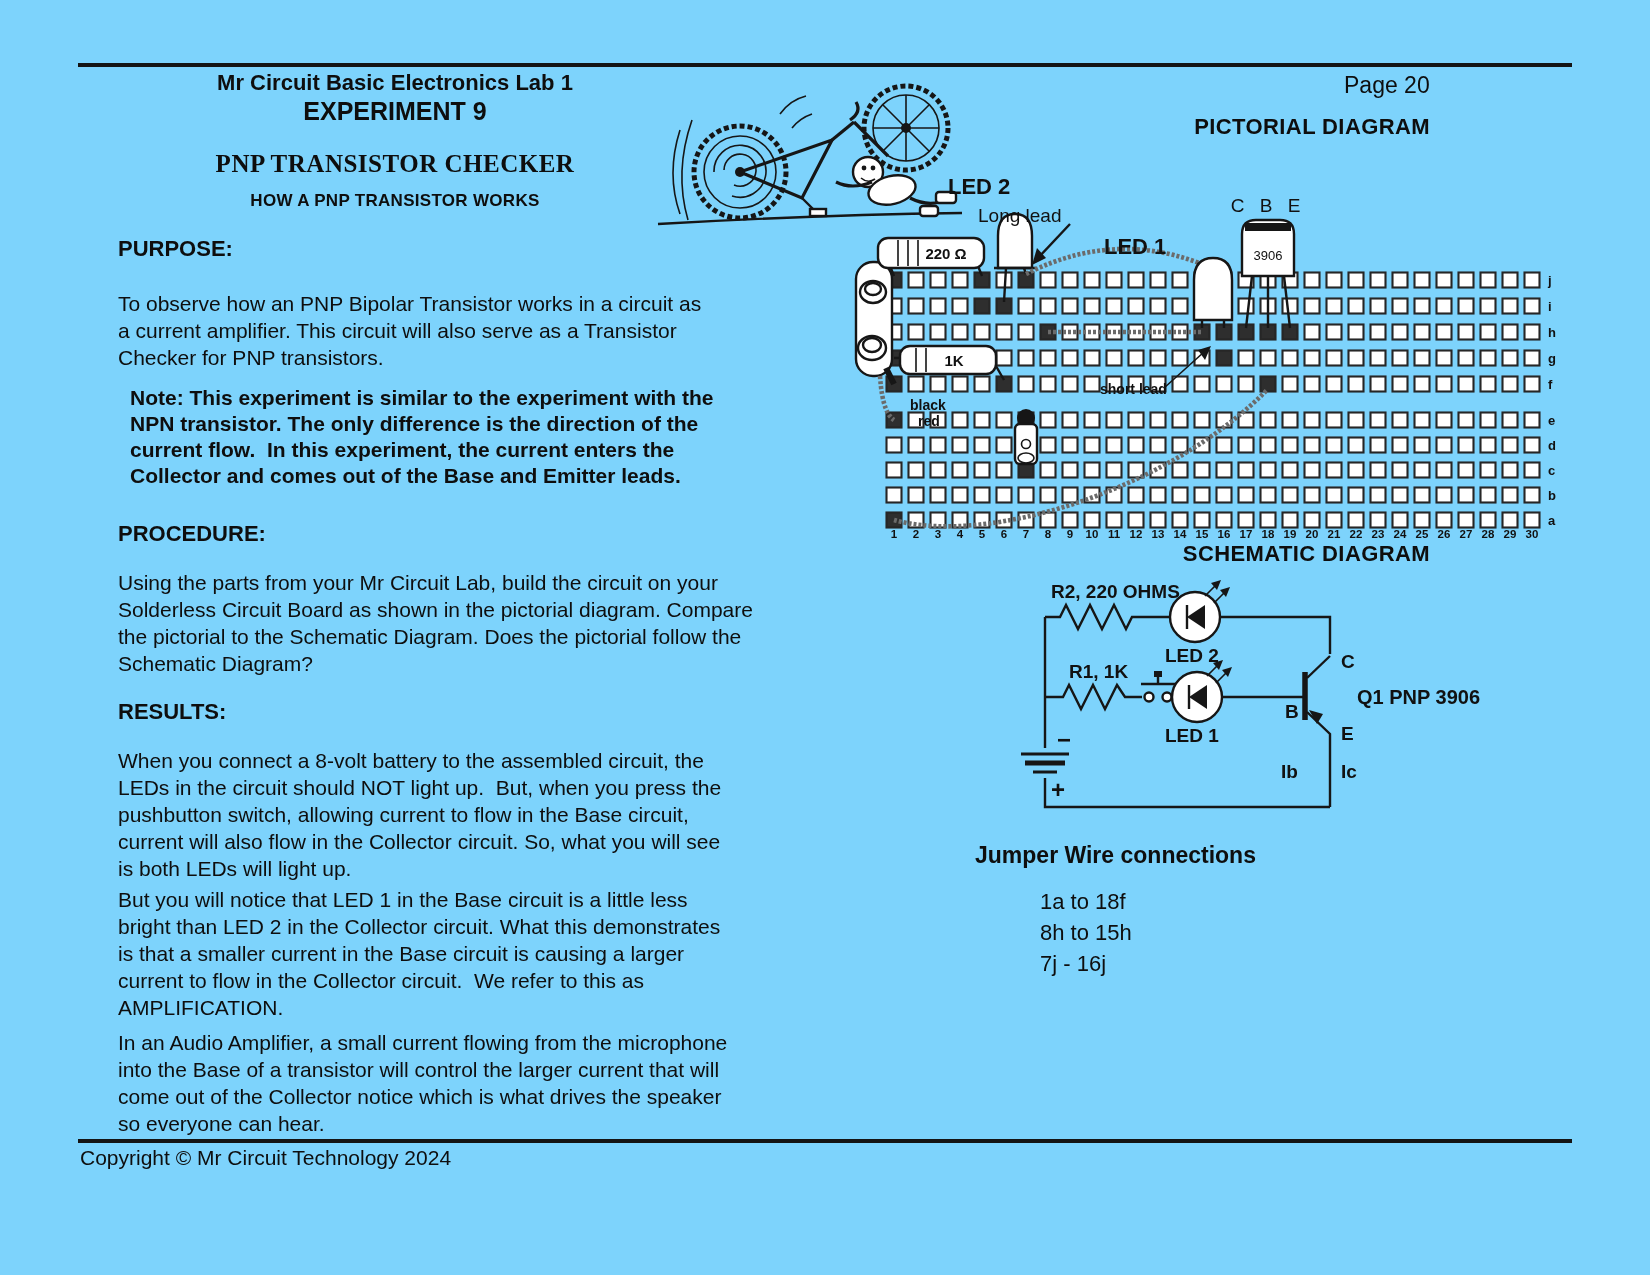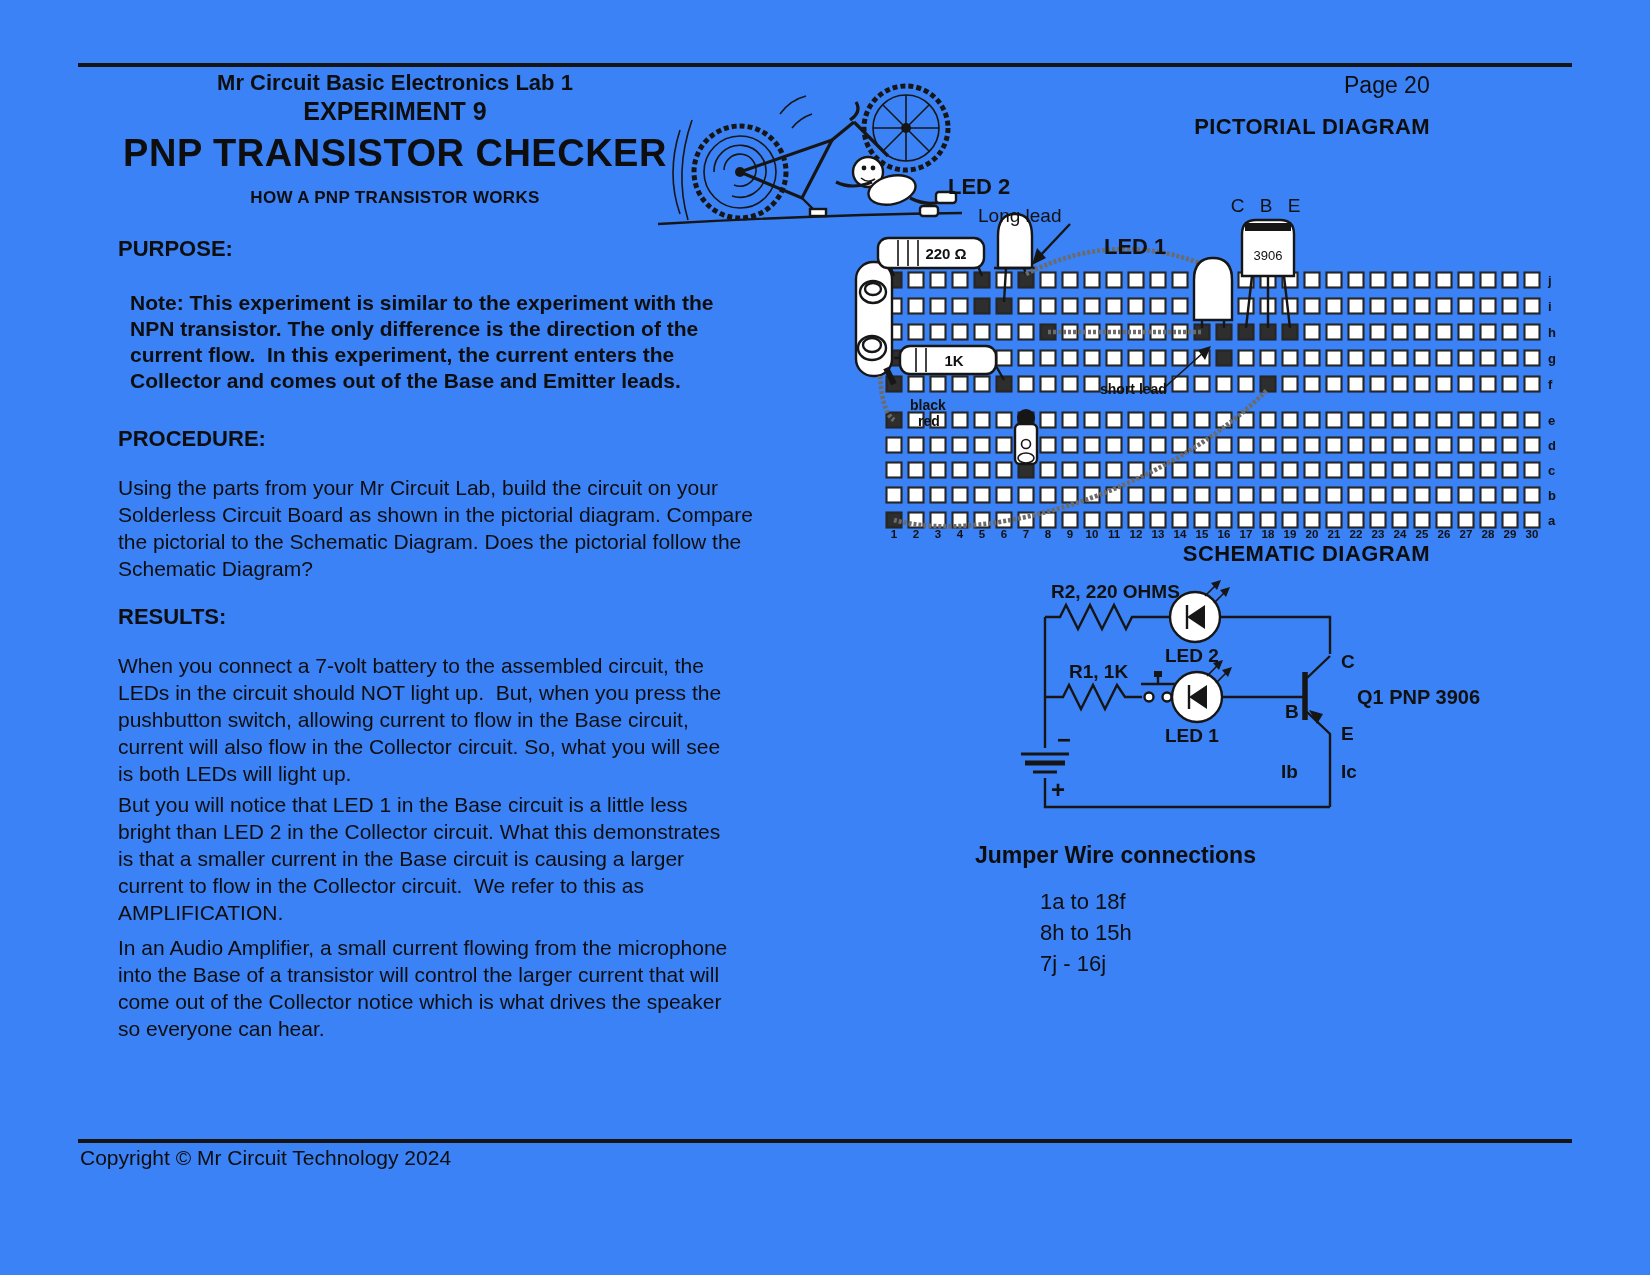--- a/index.html
+++ b/index.html
@@ -1,24 +1,24 @@
 <!DOCTYPE html>
 <html><head>
 <meta charset="utf-8">
 <style>
   html,body{margin:0;padding:0;background:#ffffff;}
-  #page{position:relative;width:1650px;height:1275px;background:#3b82f6;
+  #page{position:relative;width:1650px;height:1275px;background:#7dd3fc;
         font-family:"Liberation Sans",sans-serif;color:#0e0e0e;overflow:hidden;}
   .abs{position:absolute;}
   .rule{background:#141414;}
   
   #hdr{left:115px;top:70px;width:560px;text-align:center;}
   .h-course{font-size:22px;font-weight:bold;}
   .h-exp{font-size:25px;font-weight:bold;margin-top:1px;}
-  .h-title{font-size:38px;font-weight:bold;letter-spacing:.5px;margin-top:6px;white-space:nowrap;}
+  .h-title{font-size:25px;font-weight:bold;letter-spacing:.5px;margin-top:24px;white-space:nowrap;font-family:Liberation Serif, serif;}
   .h-sub{font-size:17px;font-weight:bold;margin-top:13px;letter-spacing:.3px;}
   #pageno{left:1344px;top:72px;font-size:23px;}
   
   #copycol{left:118px;top:236px;width:775px;}
   .sec-h{font-size:22px;font-weight:bold;line-height:26px;}
   .copy{font-size:21px;line-height:27px;white-space:pre-wrap;}
   .note{font-weight:bold;line-height:26px;padding-left:12px;}
   .mb-a{margin:0 0 28px 0;} .mb-b{margin:0 0 14px 0;} .mb-c{margin:0 0 32px 0;}
   .mb-d{margin:0 0 22px 0;} .mb-e{margin:0 0 4px 0;}  .mb-f{margin:0 0 8px 0;}
   .mb-0{margin:0;}
@@ -587,33 +587,36 @@
 
   <div class="abs" id="jumper-h">Jumper Wire connections</div>
   <div class="abs" id="jumper-list">
     <div>1a to 18f</div>
     <div>8h to 15h</div>
     <div>7j - 16j</div>
   </div>
 
   <div class="abs" id="copycol">
     <div class="sec-h mb-a">PURPOSE:</div>
+    <div class="copy mb-b">To observe how an PNP Bipolar Transistor works in a circuit as
+a current amplifier. This circuit will also serve as a Transistor
+Checker for PNP transistors.</div>
     <div class="copy note mb-c">Note: This experiment is similar to the experiment with the
 NPN transistor. The only difference is the direction of the
 current flow.  In this experiment, the current enters the
 Collector and comes out of the Base and Emitter leads.</div>
 
     <div class="sec-h mb-d">PROCEDURE:</div>
     <div class="copy mb-d">Using the parts from your Mr Circuit Lab, build the circuit on your
 Solderless Circuit Board as shown in the pictorial diagram. Compare
 the pictorial to the Schematic Diagram. Does the pictorial follow the
 Schematic Diagram?</div>
 
     <div class="sec-h mb-d">RESULTS:</div>
-    <div class="copy mb-e">When you connect a 7-volt battery to the assembled circuit, the
+    <div class="copy mb-e">When you connect a 8-volt battery to the assembled circuit, the
 LEDs in the circuit should NOT light up.  But, when you press the
 pushbutton switch, allowing current to flow in the Base circuit,
 current will also flow in the Collector circuit. So, what you will see
 is both LEDs will light up.</div>
     <div class="copy mb-f">But you will notice that LED 1 in the Base circuit is a little less
 bright than LED 2 in the Collector circuit. What this demonstrates
 is that a smaller current in the Base circuit is causing a larger
 current to flow in the Collector circuit.  We refer to this as
 AMPLIFICATION.</div>
     <div class="copy mb-0">In an Audio Amplifier, a small current flowing from the microphone

